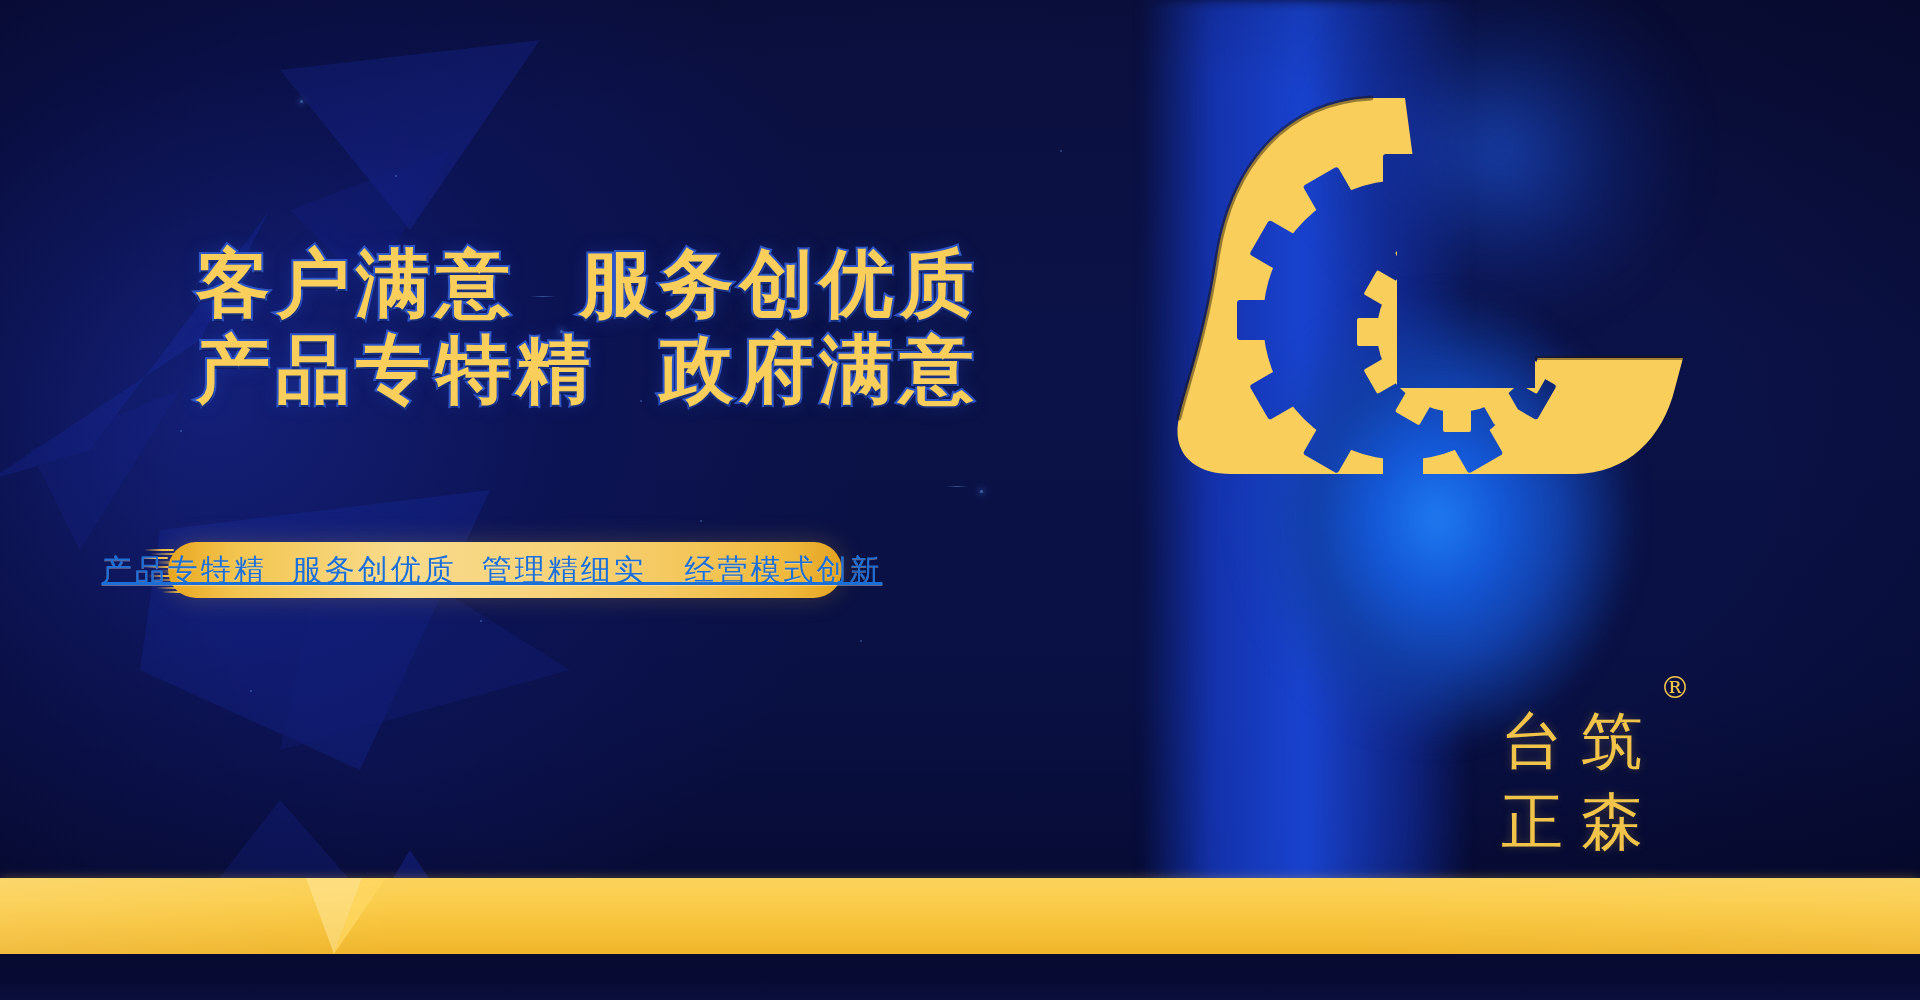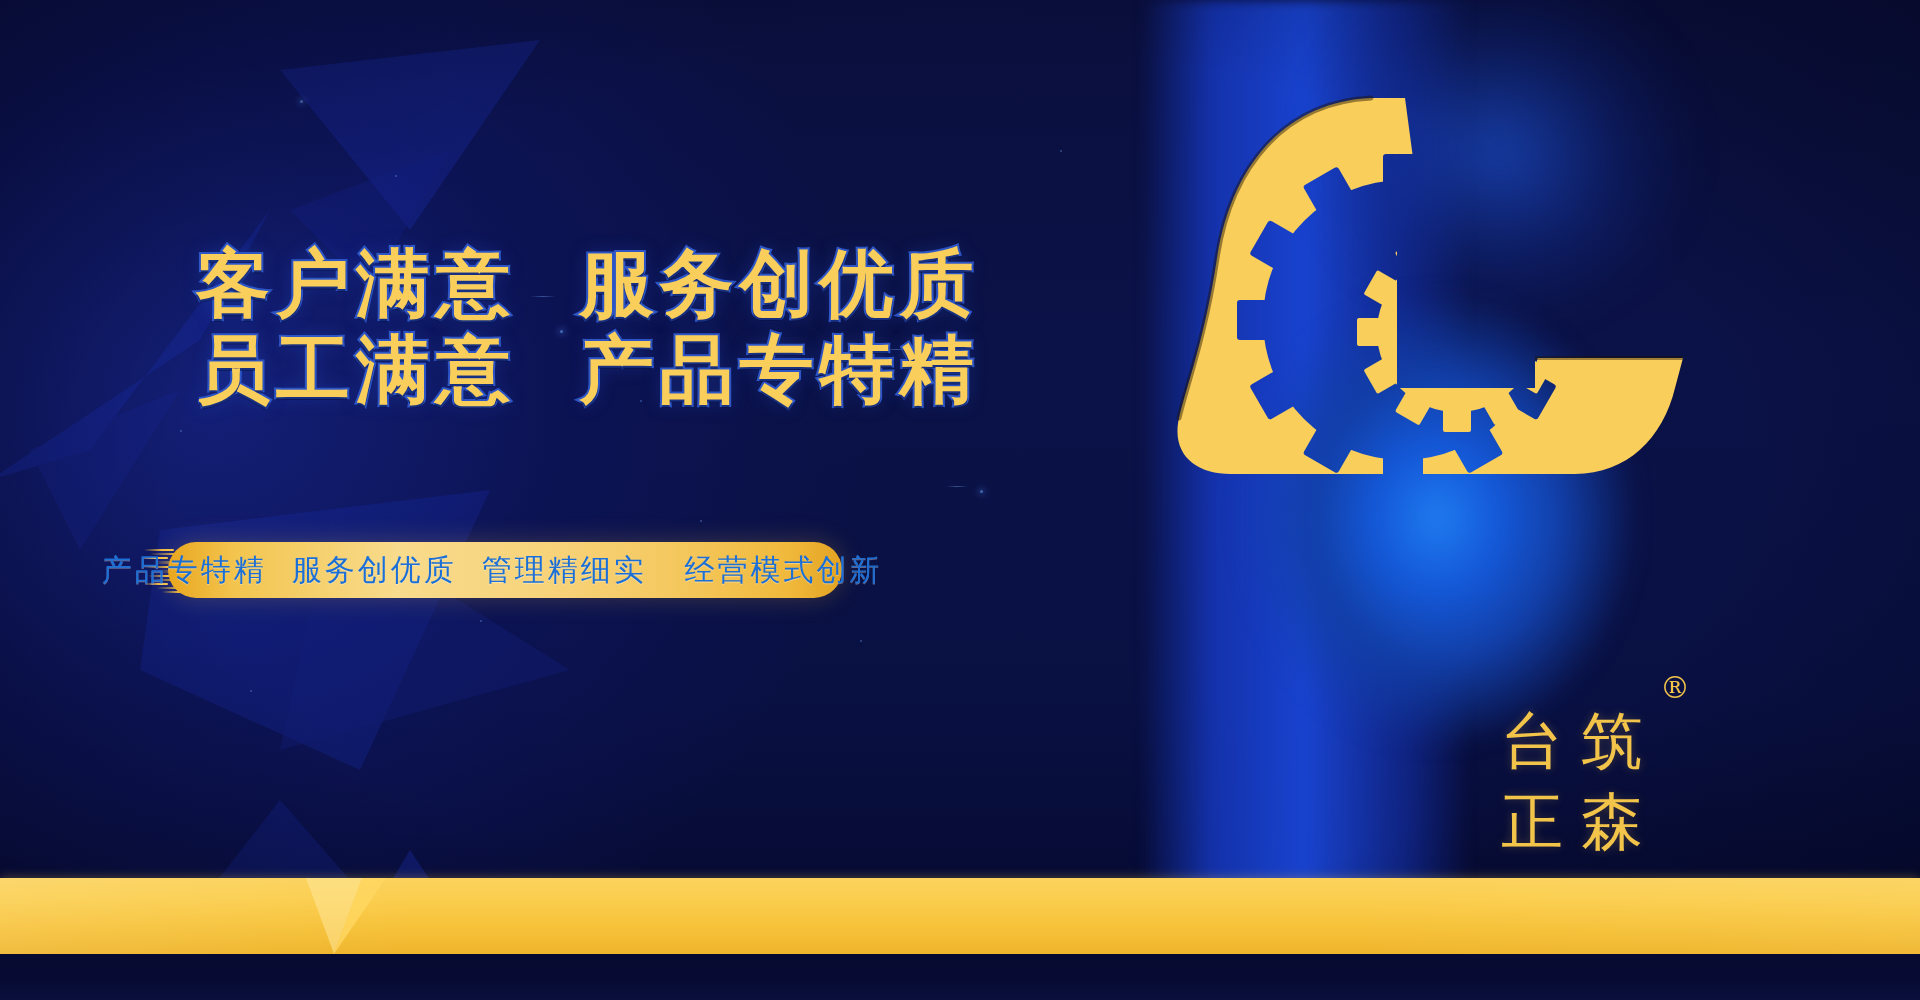--- a/index.html
+++ b/index.html
@@ -82,20 +82,21 @@
     box-shadow:0 0 26px rgba(240,190,70,.22);
   }
   .pill-text{
     position:absolute;inset:0;
     display:flex;align-items:center;justify-content:center;
     font-family:"DejaVu Serif","Liberation Serif",serif;
     font-size:30px;letter-spacing:3px;font-weight:400;
     color:#1B6FD6;
     white-space:pre;
     text-shadow:0 1px 0 rgba(255,255,255,.35);
+    text-decoration:underline;
   }
   
   .pill-frag{
     position:absolute;
     background:linear-gradient(90deg,rgba(233,166,31,0) 0%, #EFBA41 60%, #F3C955 100%);
     border-radius:1px;
   }
 
   
   .logo{
@@ -201,21 +202,21 @@
     <span class="star sm" style="left:860px;top:640px;"></span>
     <span class="streak" style="left:530px;top:296px;width:26px;"></span>
     <span class="streak" style="left:880px;top:349px;width:34px;"></span>
     <span class="streak" style="left:946px;top:486px;width:22px;"></span>
   </div>
 
   <div class="bg-vignette"></div>
 
   <div class="slogan">
     <div class="slogan-line">客户满意  服务创优质</div>
-    <div class="slogan-line">员工满意  产品专特精</div>
+    <div class="slogan-line">产品专特精  政府满意</div>
   </div>
 
   <div class="pill-wrap">
 
     <div class="pill-frag" style="left:2px;  top:7px;  width:30px; height:2px;"></div>
     <div class="pill-frag" style="left:8px;  top:11px; width:44px; height:2px;"></div>
     <div class="pill-frag" style="left:0px;  top:15px; width:26px; height:2px;"></div>
     <div class="pill-frag" style="left:12px; top:19px; width:52px; height:3px;"></div>
     <div class="pill-frag" style="left:4px;  top:24px; width:36px; height:2px;"></div>
     <div class="pill-frag" style="left:16px; top:28px; width:60px; height:3px;"></div>

